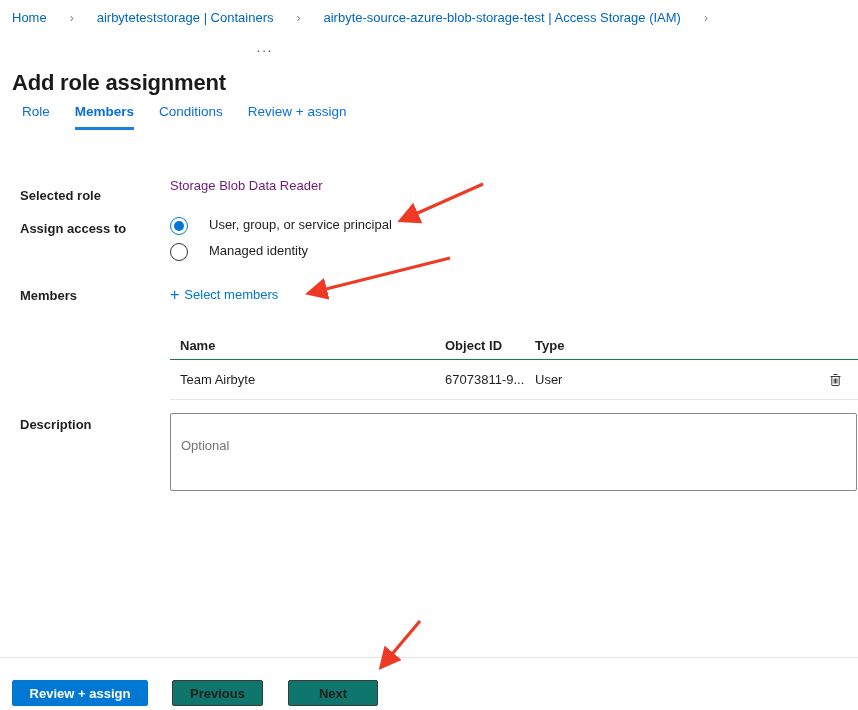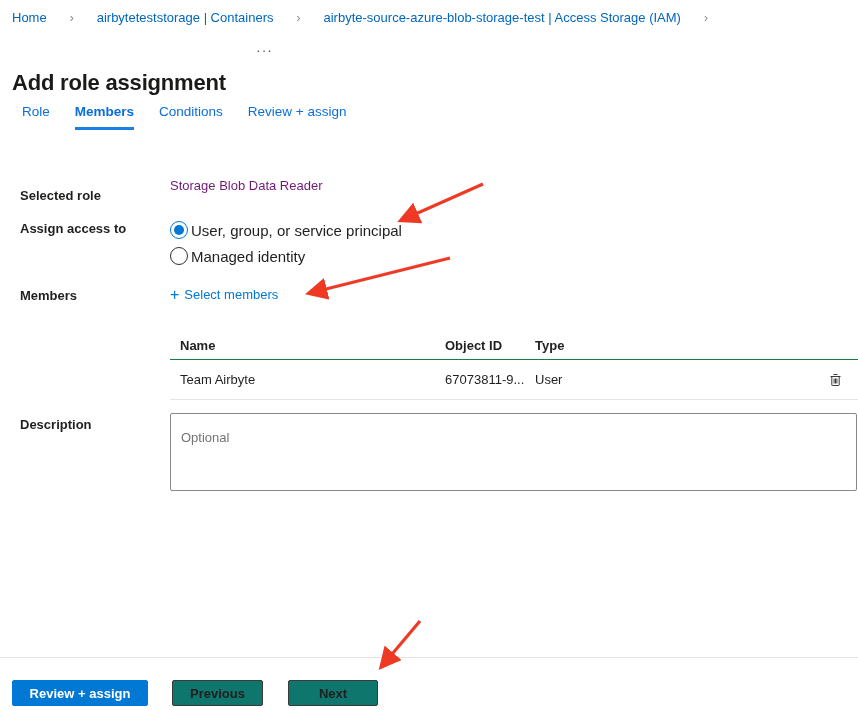--- a/index.html
+++ b/index.html
@@ -58,22 +58,22 @@
   .lbl-members { top: 288px; }
   .lbl-description { top: 417px; }
 
   .selected-role-value {
     position: absolute; left: 170px; top: 178px;
     font-size: 13px; color: #701a75;
   }
 
   .radio-group { position: absolute; left: 170px; top: 217px; }
   .radio-option {
-    display: flex; align-items: center; gap: 3px;
-    height: 26px; cursor: pointer; font-size: 15px;
+    display: flex; gap: 21px;
+    height: 26px; cursor: pointer; font-size: 13px;
   }
   .radio-circle {
     width: 18px; height: 18px; border-radius: 50%;
     border: 1px solid #323130; background: #fff;
     display: inline-flex; align-items: center; justify-content: center;
     flex: none;
   }
   .radio-option.selected .radio-circle { border: 1.5px solid #0078d4; }
   .radio-dot { width: 10px; height: 10px; border-radius: 50%; background: #0078d4; }
 
@@ -103,21 +103,21 @@
     background: none; border: none; cursor: pointer;
     display: flex; align-items: center; justify-content: center;
     height: 100%; width: 100%;
   }
 
   
   .description-input {
     position: absolute; left: 170px; top: 413px;
     width: 687px; height: 78px;
     border: 1px solid #8a8886; border-radius: 2px;
-    resize: none; padding: 16px 10px;
+    resize: none; padding: 24px 10px;
     font-family: "Liberation Sans", sans-serif; font-size: 13px;
     color: #201f1e; outline: none;
   }
   .description-input::placeholder { color: #767371; }
 
   
   .footer-divider {
     position: absolute; left: 0; top: 657px; width: 858px; height: 1px;
     background: #e5e3e1;
   }

